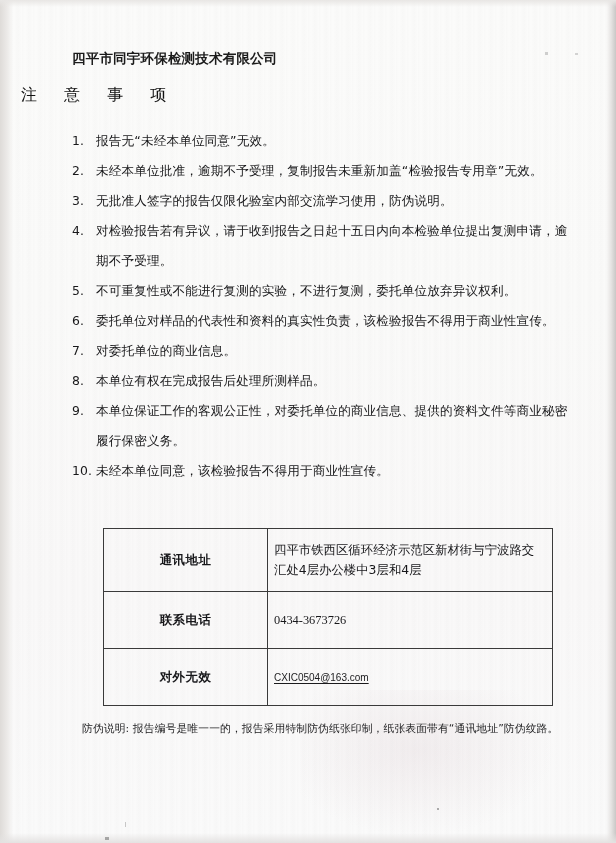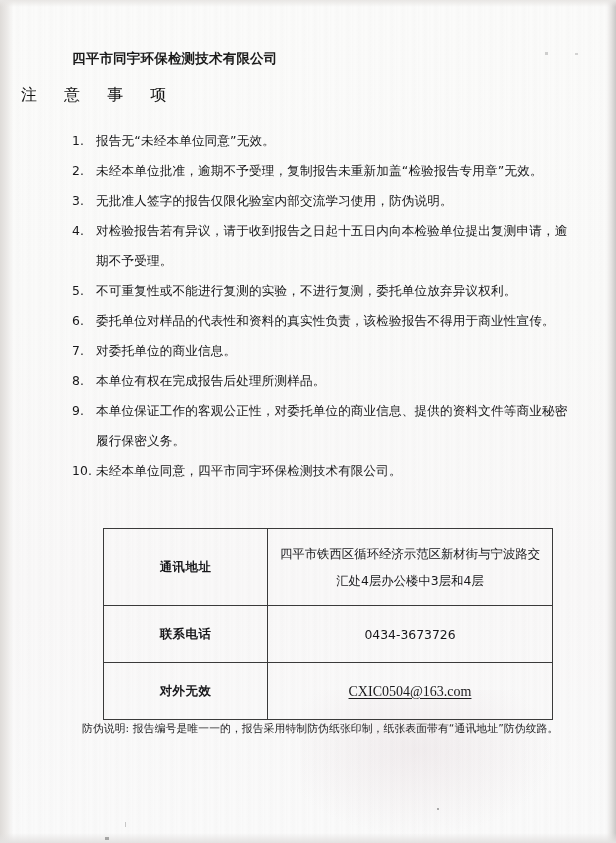--- a/index.html
+++ b/index.html
@@ -142,39 +142,38 @@
   }
   .contact-table td.label {
     width: 155px;
     text-align: center;
     font-weight: bold;
     padding: 6px 4px;
     letter-spacing: .5px;
   }
   .contact-table td.value {
     padding: 11px 6px;
-    line-height: 27px;
+    line-height: 20px;
     word-break: break-all;
-    text-align: center;
   }
   .label-spaced {
     letter-spacing: 10px;
     text-indent: 10px;
     display: inline-block;
   }
   .row-addr td { height: 40px; }
   .row-post td { height: 34px; }
-  .row-tel  td { height: 34px; }
+  .row-tel  td { height: 34px; font-family: Liberation Serif, serif; }
   .row-mail td { height: 34px; }
 
   .mail-link {
     text-decoration: underline;
     text-underline-offset: 2px;
-    font-family: Liberation Serif, serif;
-    font-size: 14px;
+    font-family: Liberation Sans, sans-serif;
+    font-size: 10px;
     color: #1b1b1d;
   }
 
   .footnote {
     position: absolute;
     left: 72px;
     top: 722px;
     width: 470px;
     font-size: 10.8px;
     color: #1d1d1f;
@@ -247,21 +246,21 @@
         <span class="note-text">本单位有权在完成报告后处理所测样品。</span>
       </div>
 
       <div class="note-item">
         <span class="note-num">9.</span>
         <span class="note-text">本单位保证工作的客观公正性，对委托单位的商业信息、提供的资料文件等商业秘密履行保密义务。</span>
       </div>
 
       <div class="note-item">
         <span class="note-num wide">10.</span>
-        <span class="note-text">未经本单位同意，四平市同宇环保检测技术有限公司。</span>
+        <span class="note-text">未经本单位同意，该检验报告不得用于商业性宣传。</span>
       </div>
 
     </div>
 
     <table class="contact-table">
       <tbody>
         <tr class="row-addr">
           <td class="label">通讯地址</td>
           <td class="value">四平市铁西区循环经济示范区新材街与宁波路交汇处4层办公楼中3层和4层</td>
         </tr>

